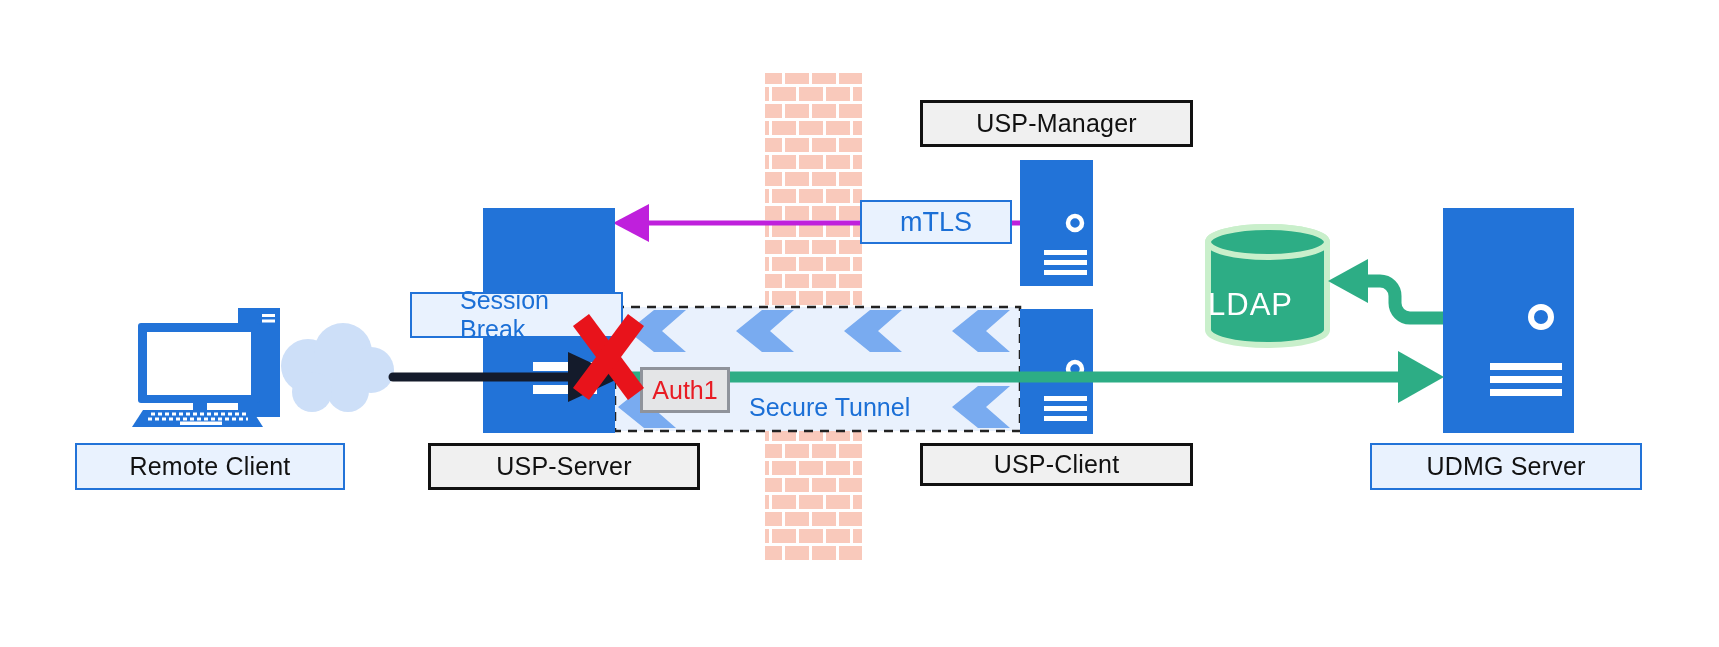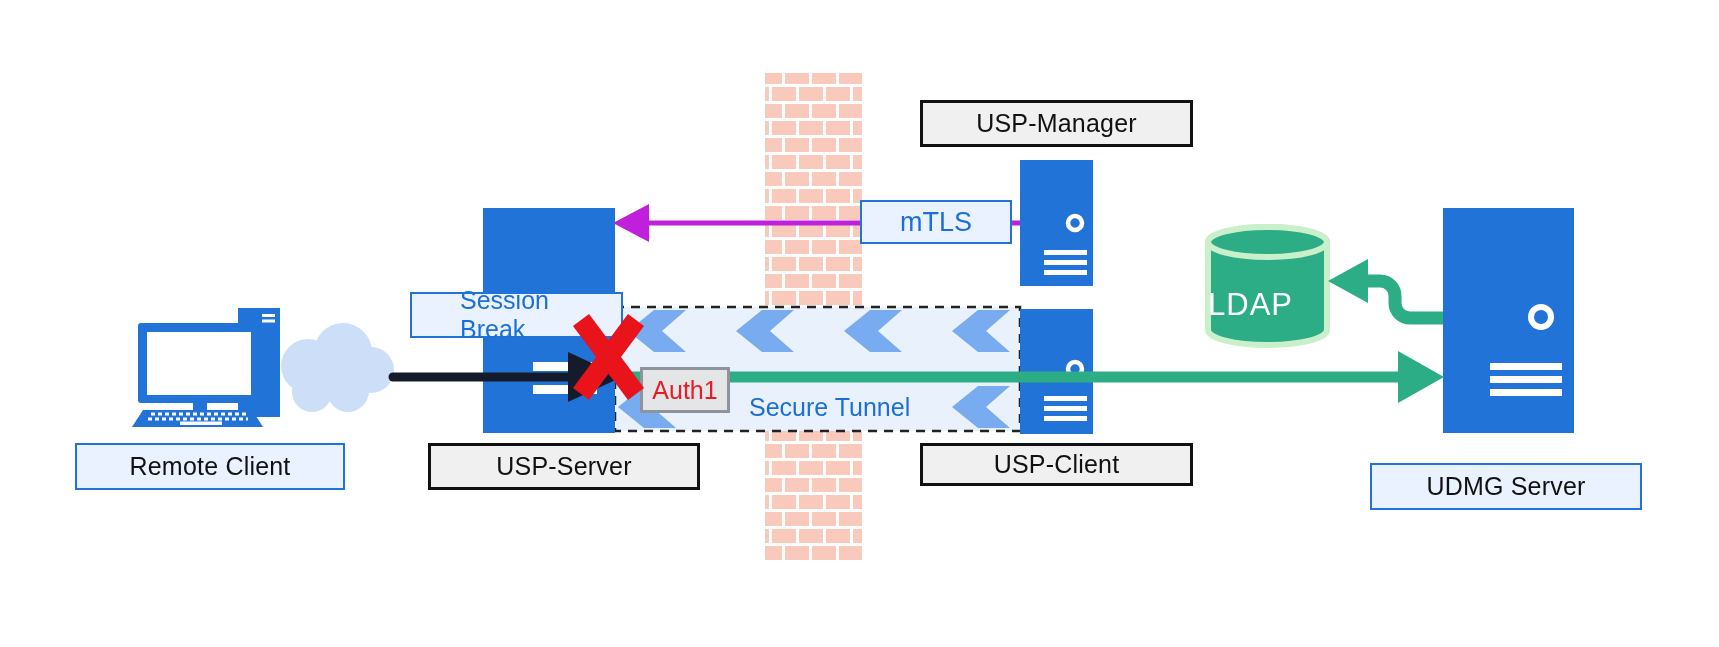--- a/index.html
+++ b/index.html
@@ -159,21 +159,21 @@
   </svg>
 
   <div class="lbl lbl-blue" style="left:75px;top:443px;width:270px;height:47px;">Remote Client</div>
 
   <div class="lbl lbl-gray" style="left:920px;top:100px;width:273px;height:47px;">USP-Manager</div>
 
   <div class="lbl lbl-gray" style="left:428px;top:443px;width:272px;height:47px;">USP-Server</div>
 
   <div class="lbl lbl-gray" style="left:920px;top:443px;width:273px;height:43px;">USP-Client</div>
 
-  <div class="lbl lbl-blue" style="left:1370px;top:463px;width:272px;height:47px;">UDMG Server</div>
+  <div class="lbl lbl-blue" style="left:1370px;top:443px;width:272px;height:47px;">UDMG Server</div>
 
   <div class="note-blue" style="left:372px;top:292px;width:213px;height:46px;padding-left:48px;">Session Break</div>
 
   <div class="note-blue" style="left:822px;top:200px;width:152px;height:44px;font-size:27px;">mTLS</div>
 
   <div id="auth1" style="left:640px;top:367px;width:90px;height:46px;">Auth1</div>
 
   <div id="secure-tunnel-text" style="left:737px;top:393px;margin-left:12px;">Secure Tunnel</div>
 
   <div id="ldap-text" style="left:1208px;top:287px;width:119px;">LDAP</div>

